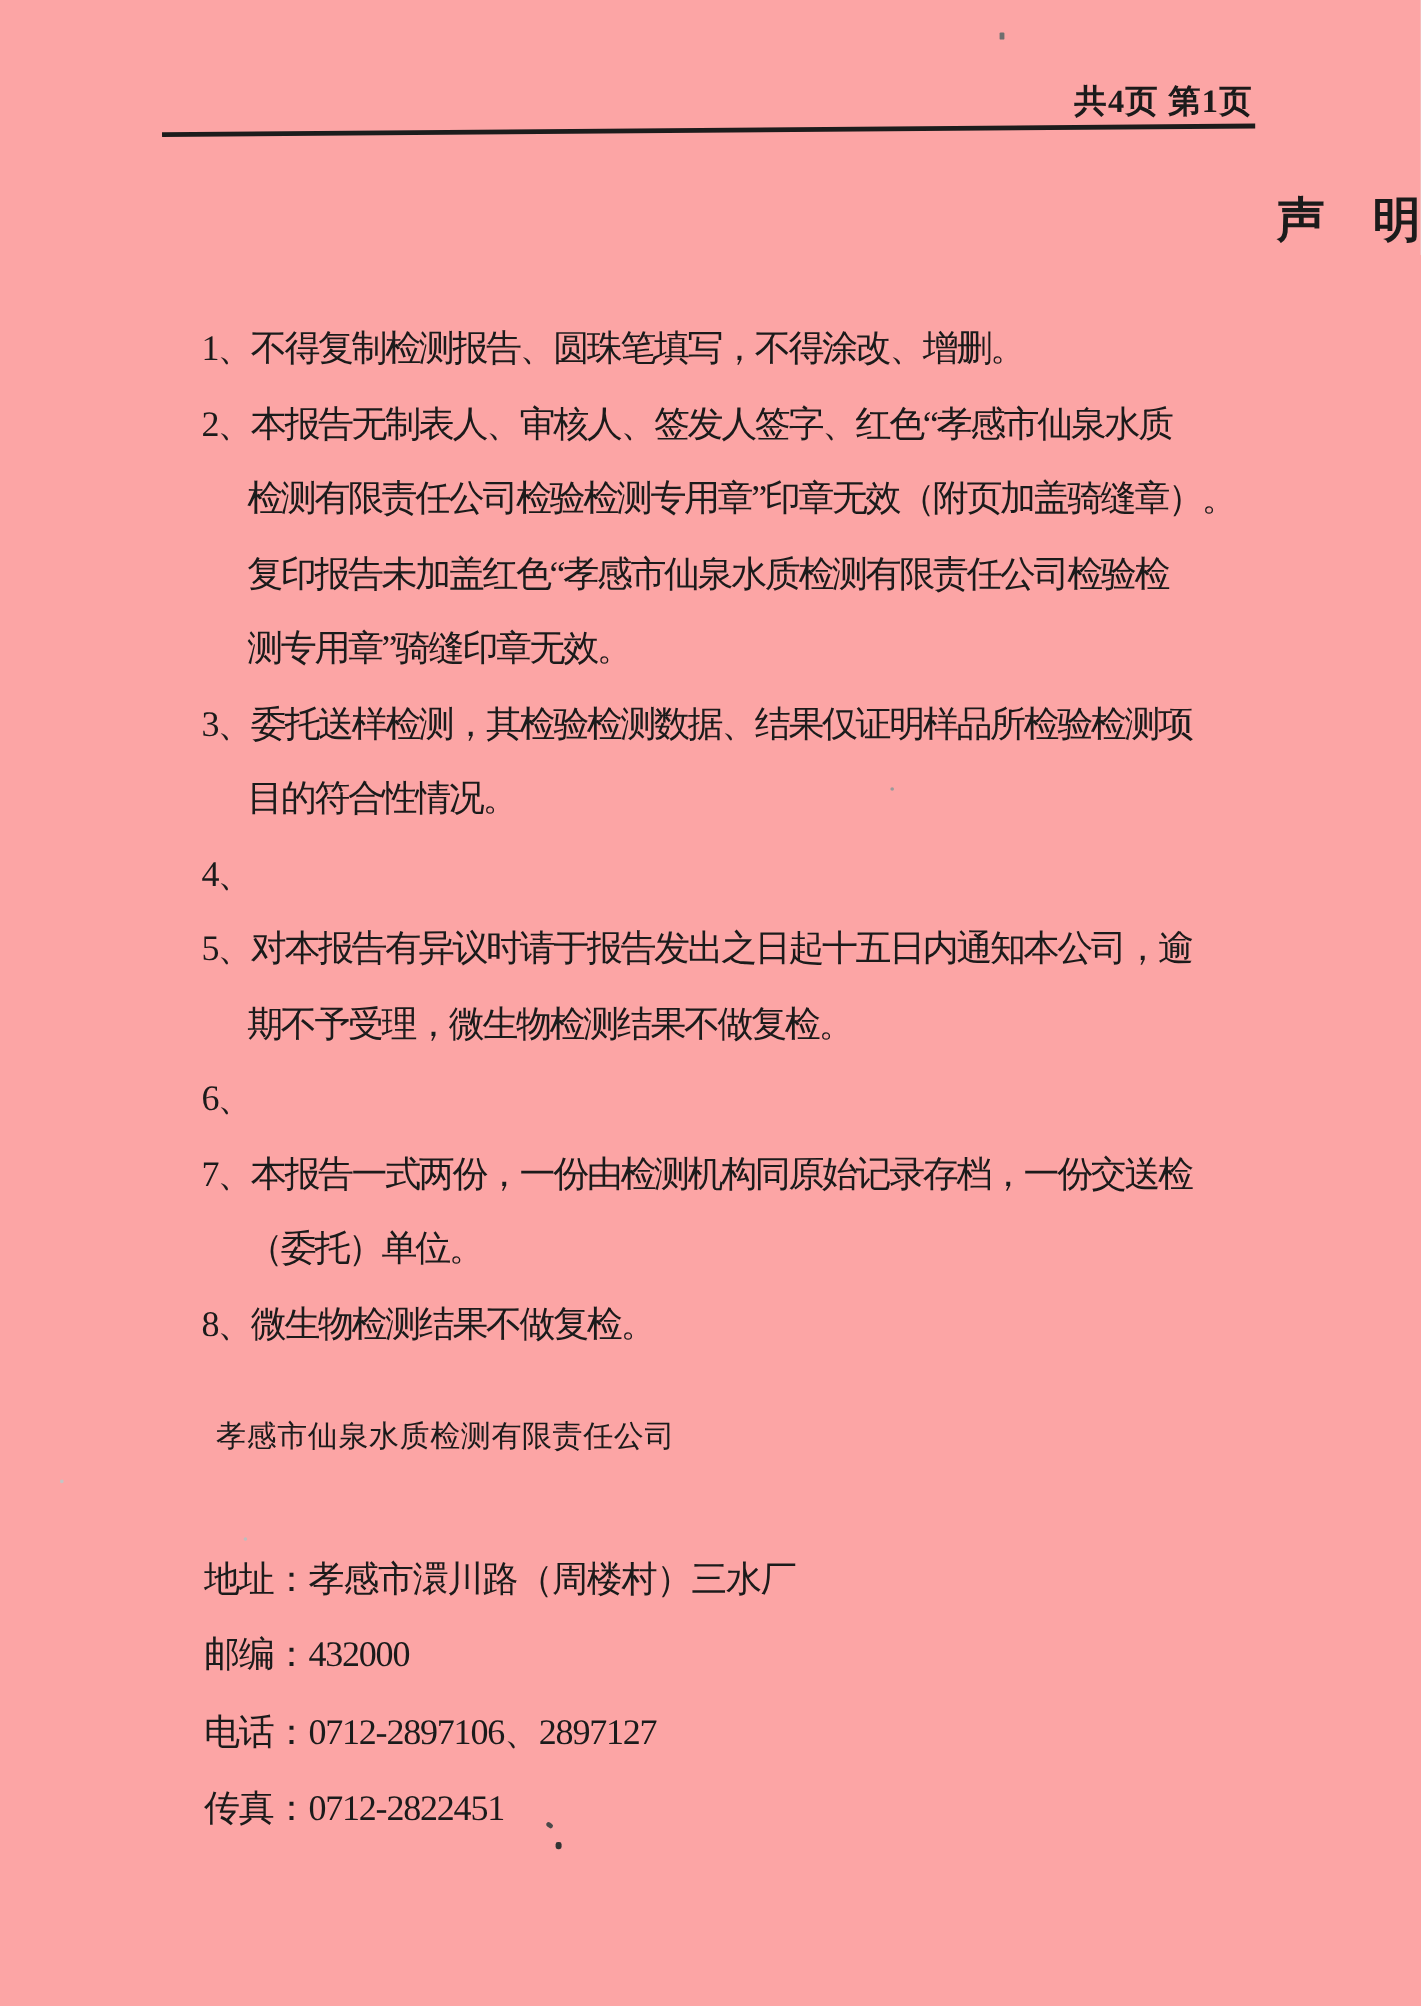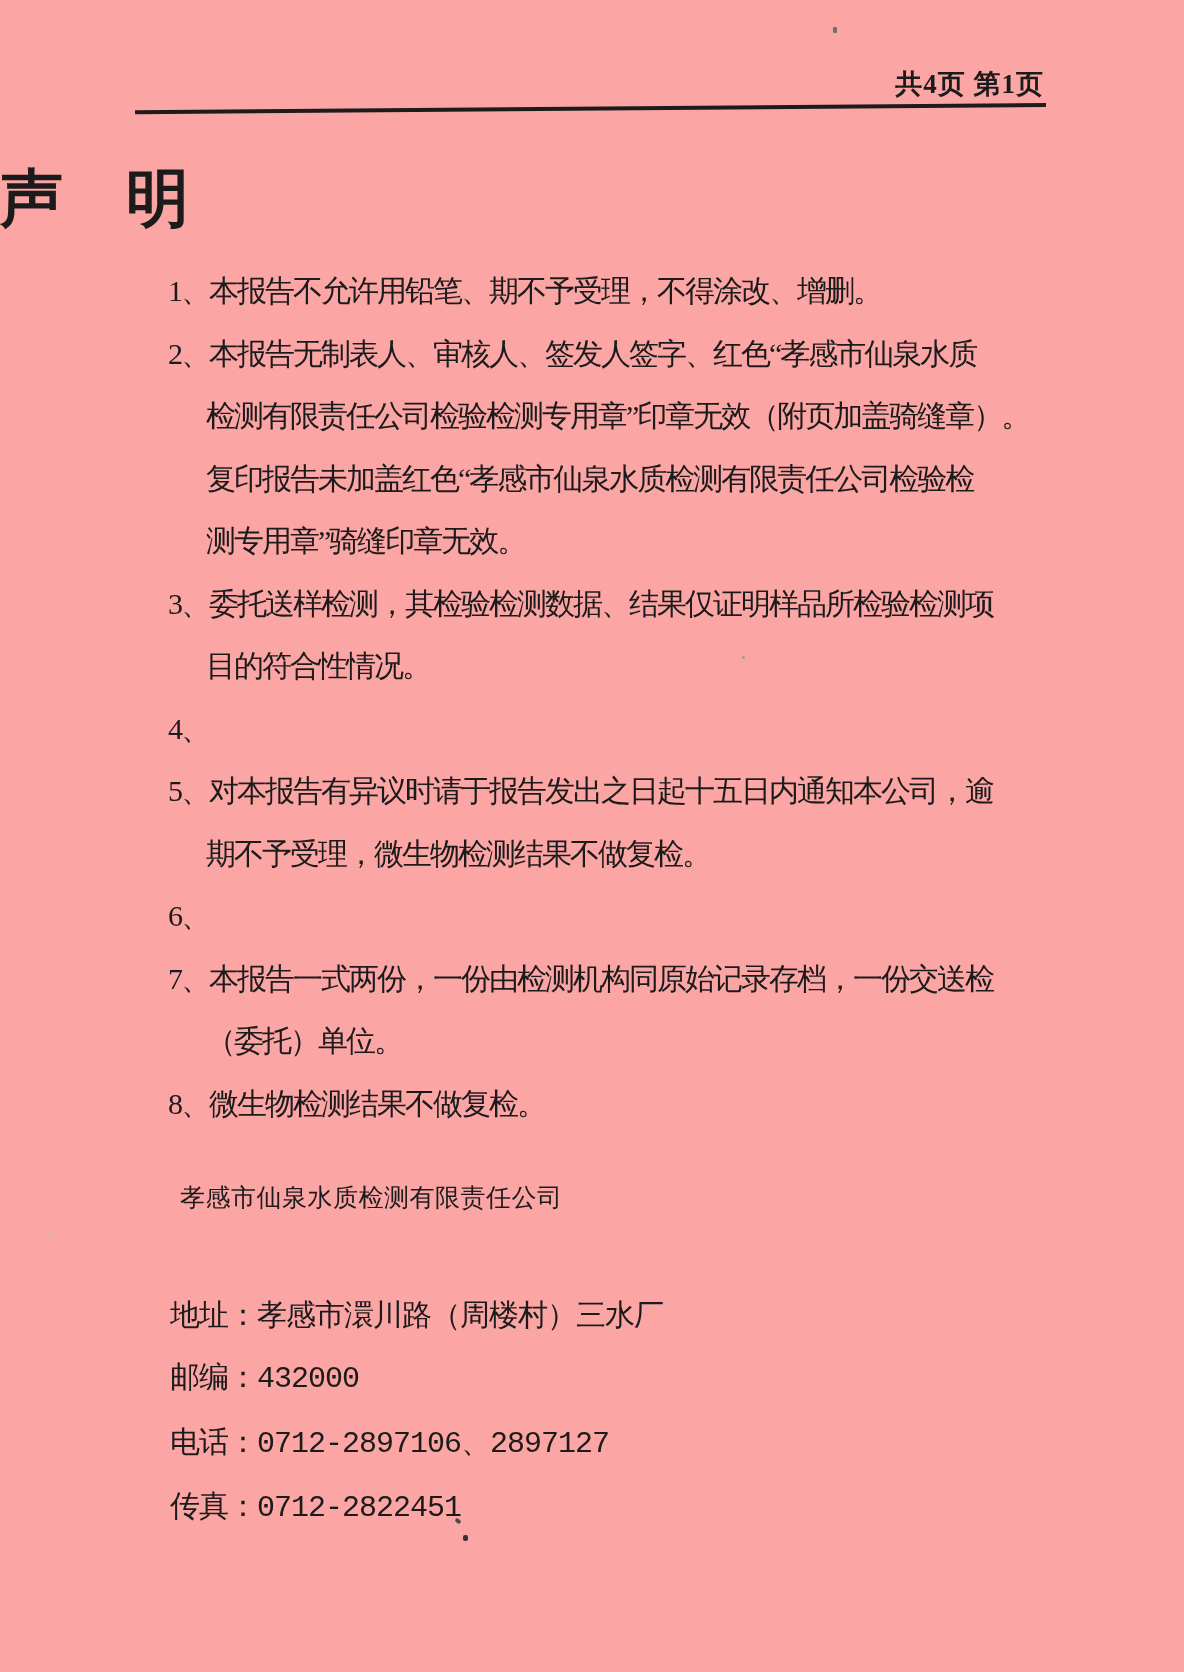--- a/index.html
+++ b/index.html
@@ -36,23 +36,23 @@
     background: #1c1c1c;
     transform: rotate(-0.45deg);
     transform-origin: right center;
   }
   
   .doc-title {
     position: absolute;
     top: 168px;
     left: 0;
     width: 100%;
-    text-align: left;
-    font-family: Liberation Serif, serif;
-    font-size: 63px;
+    text-align: right;
+    font-family: Liberation Mono, monospace;
+    font-size: 40px;
     font-weight: bold;
     line-height: 1;
     white-space: pre;
   }
   
   .stmt-list {
     position: absolute;
     left: 168px;
     top: 260px;
     width: 860px;
@@ -86,21 +86,20 @@
     white-space: nowrap;
   }
   
   .contact-row {
     position: absolute;
     left: 170px;
     font-size: 30px;
     letter-spacing: -1px;
     line-height: 1.15;
     white-space: nowrap;
-    font-family: Liberation Mono, monospace;
   }
   .contact-row.r0 { top: 1300px; }
   .contact-row.r1 { top: 1362px; text-align: center; }
   .contact-row.r2 { top: 1427px; text-align: center; }
   .contact-row.r3 { top: 1491px; }
   
   .speck {
     position: absolute;
     border-radius: 50%;
   }
@@ -117,21 +116,21 @@
 <div class="page">
 
   <div class="page-info">共4页 第1页</div>
   <div class="header-rule"></div>
 
   <div class="doc-title">声　明</div>
 
   <div class="stmt-list">
     <div class="stmt-line">
         <span class="num">1、</span>
-        <span class="txt">本报告不允许用铅笔、期不予受理，不得涂改、增删。</span>
+        <span class="txt">不得复制检测报告、圆珠笔填写，不得涂改、增删。</span>
       </div>
     <div class="stmt-line">
         <span class="num">2、</span>
         <span class="txt">本报告无制表人、审核人、签发人签字、红色“孝感市仙泉水质</span>
       </div>
     <div class="stmt-line">
         <span class="num"></span>
         <span class="txt">检测有限责任公司检验检测专用章”印章无效（附页加盖骑缝章）。</span>
       </div>
     <div class="stmt-line">

